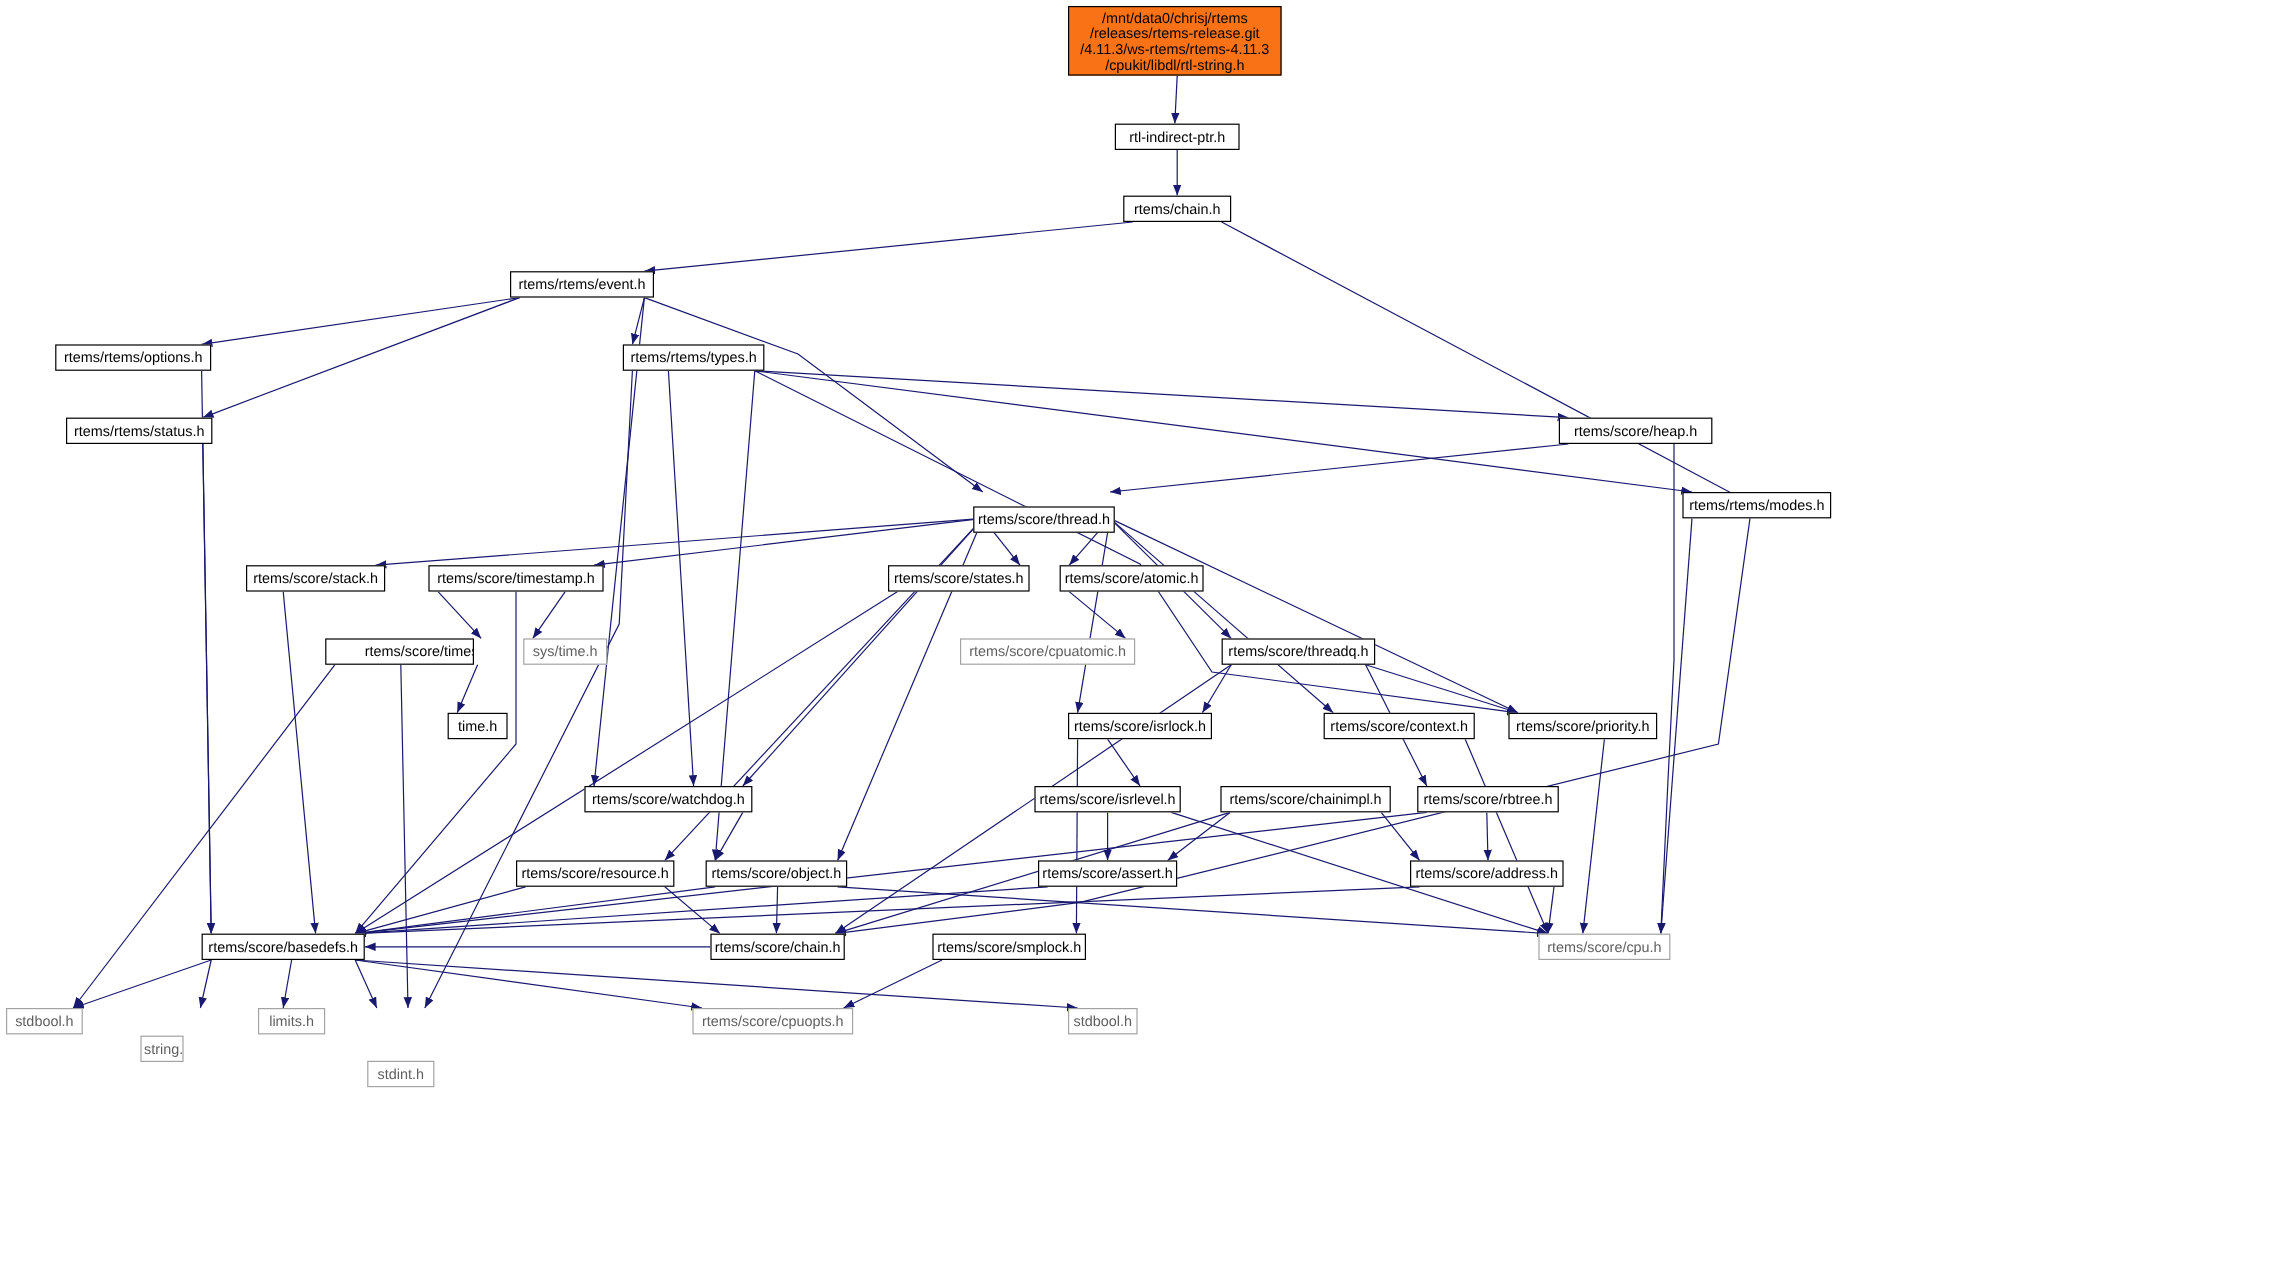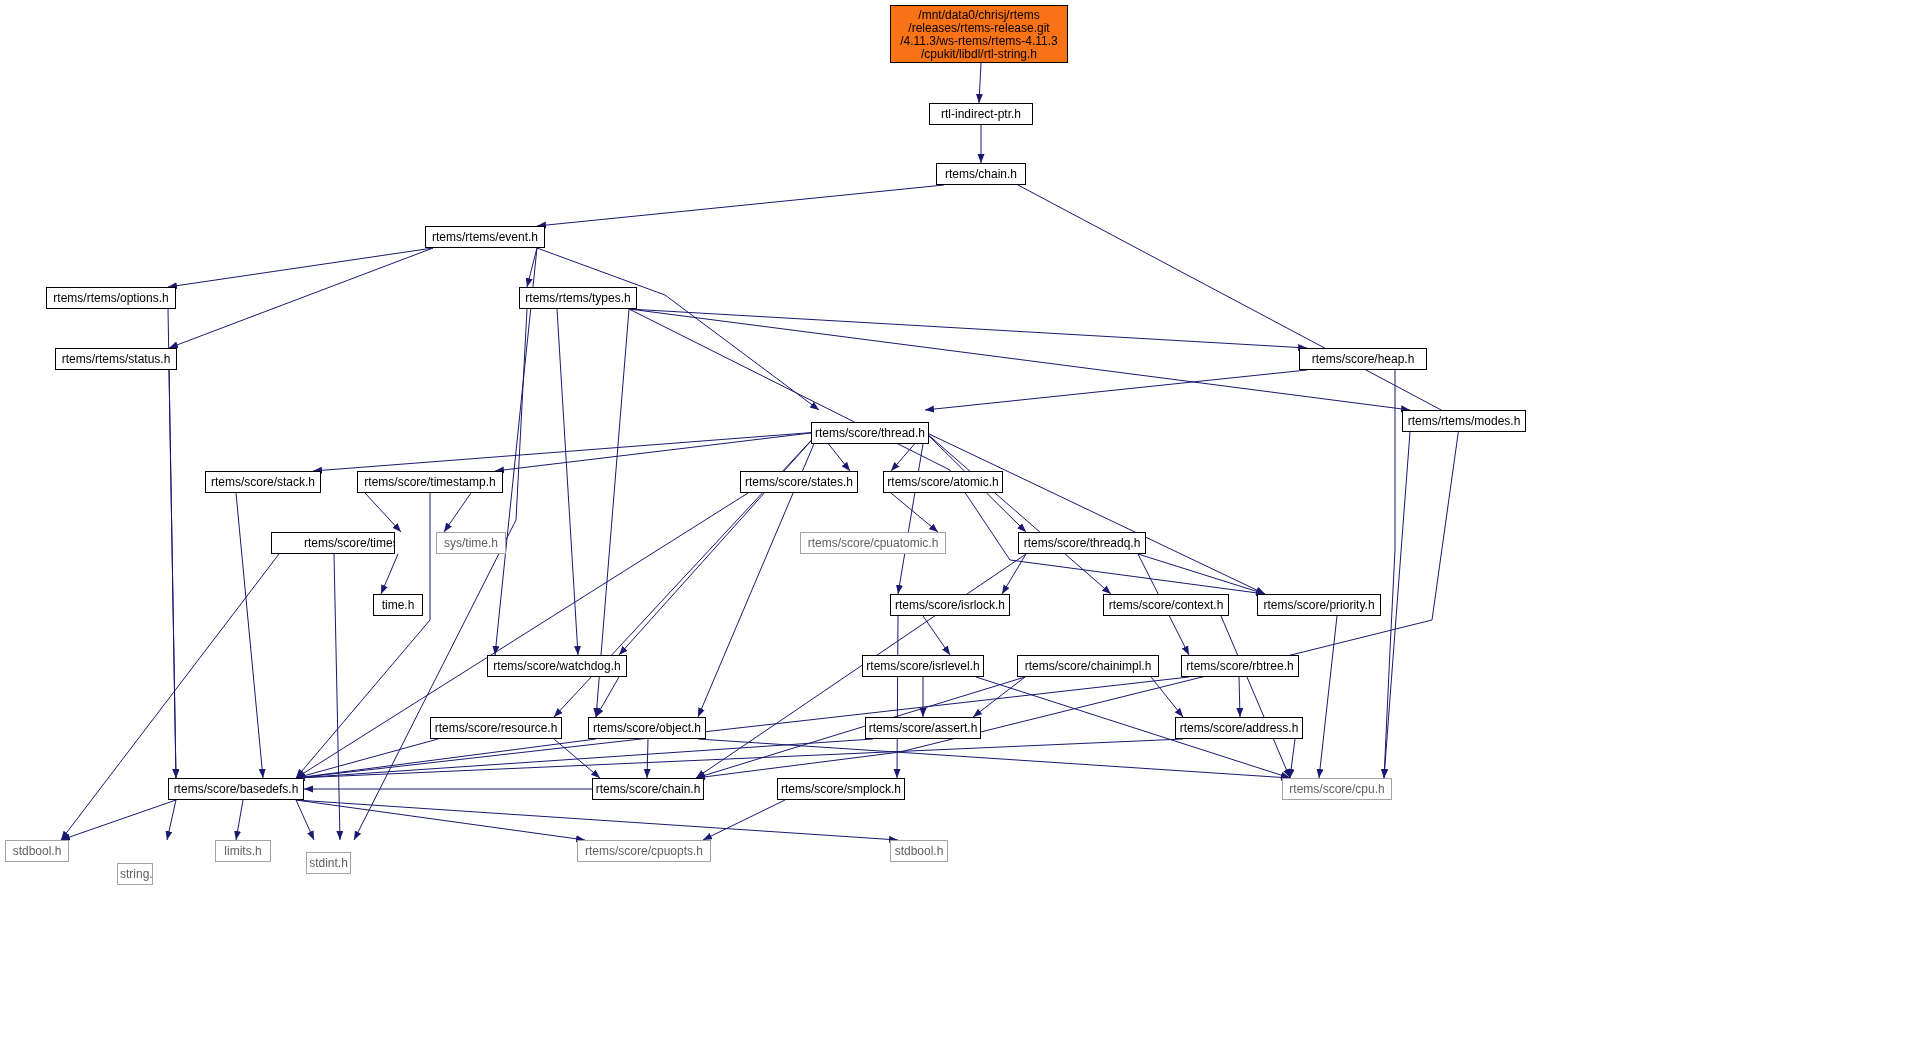--- a/index.html
+++ b/index.html
@@ -132,17 +132,17 @@
   <div class="node" style="left:588px;top:717px;width:118px;">rtems/score/object.h</div>
   <div class="node" style="left:865px;top:717px;width:116px;">rtems/score/assert.h</div>
   <div class="node" style="left:1175px;top:717px;width:128px;">rtems/score/address.h</div>
   <div class="node" style="left:168px;top:778px;width:136px;">rtems/score/basedefs.h</div>
   <div class="node" style="left:592px;top:778px;width:112px;">rtems/score/chain.h</div>
   <div class="node" style="left:777px;top:778px;width:128px;">rtems/score/smplock.h</div>
   <div class="node ext" style="left:1282px;top:778px;width:110px;">rtems/score/cpu.h</div>
   <div class="node ext" style="left:5px;top:840px;width:64px;">stdbool.h</div>
   <div class="node ext" style="left:117px;top:840px;width:36px;margin-top:23px;">string.h</div>
   <div class="node ext" style="left:215px;top:840px;width:56px;">limits.h</div>
-  <div class="node ext" style="left:306px;top:852px;width:45px;">stdint.h</div>
+  <div class="node ext" style="left:306px;top:884px;width:56px;">stdint.h</div>
   <div class="node ext" style="left:577px;top:840px;width:134px;">rtems/score/cpuopts.h</div>
   <div class="node ext" style="left:890px;top:840px;width:58px;">stdbool.h</div>
 
 </div>
 
 </body></html>

